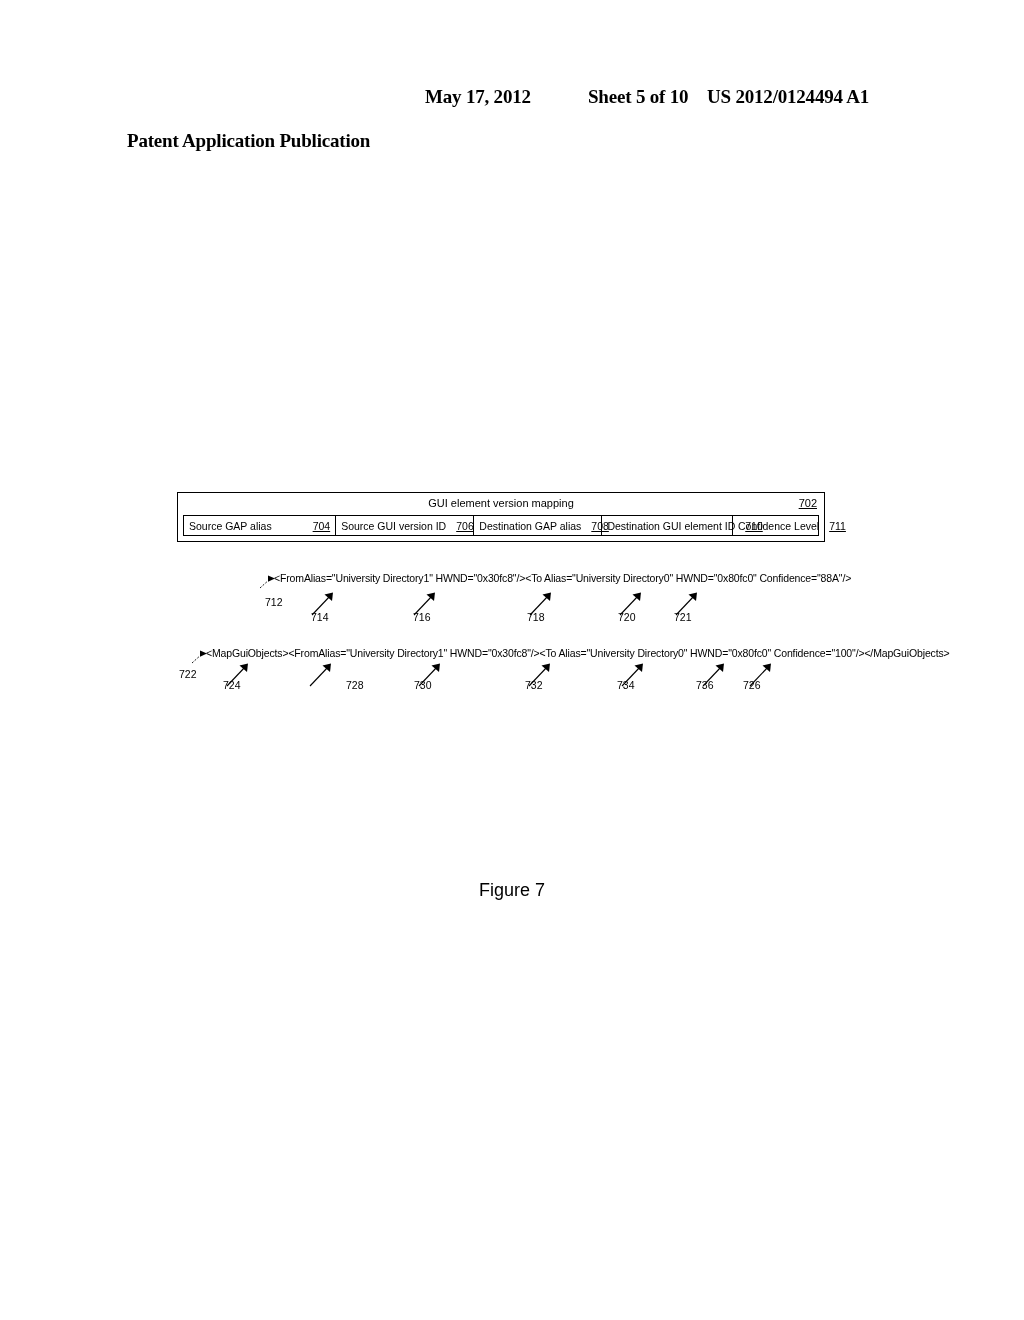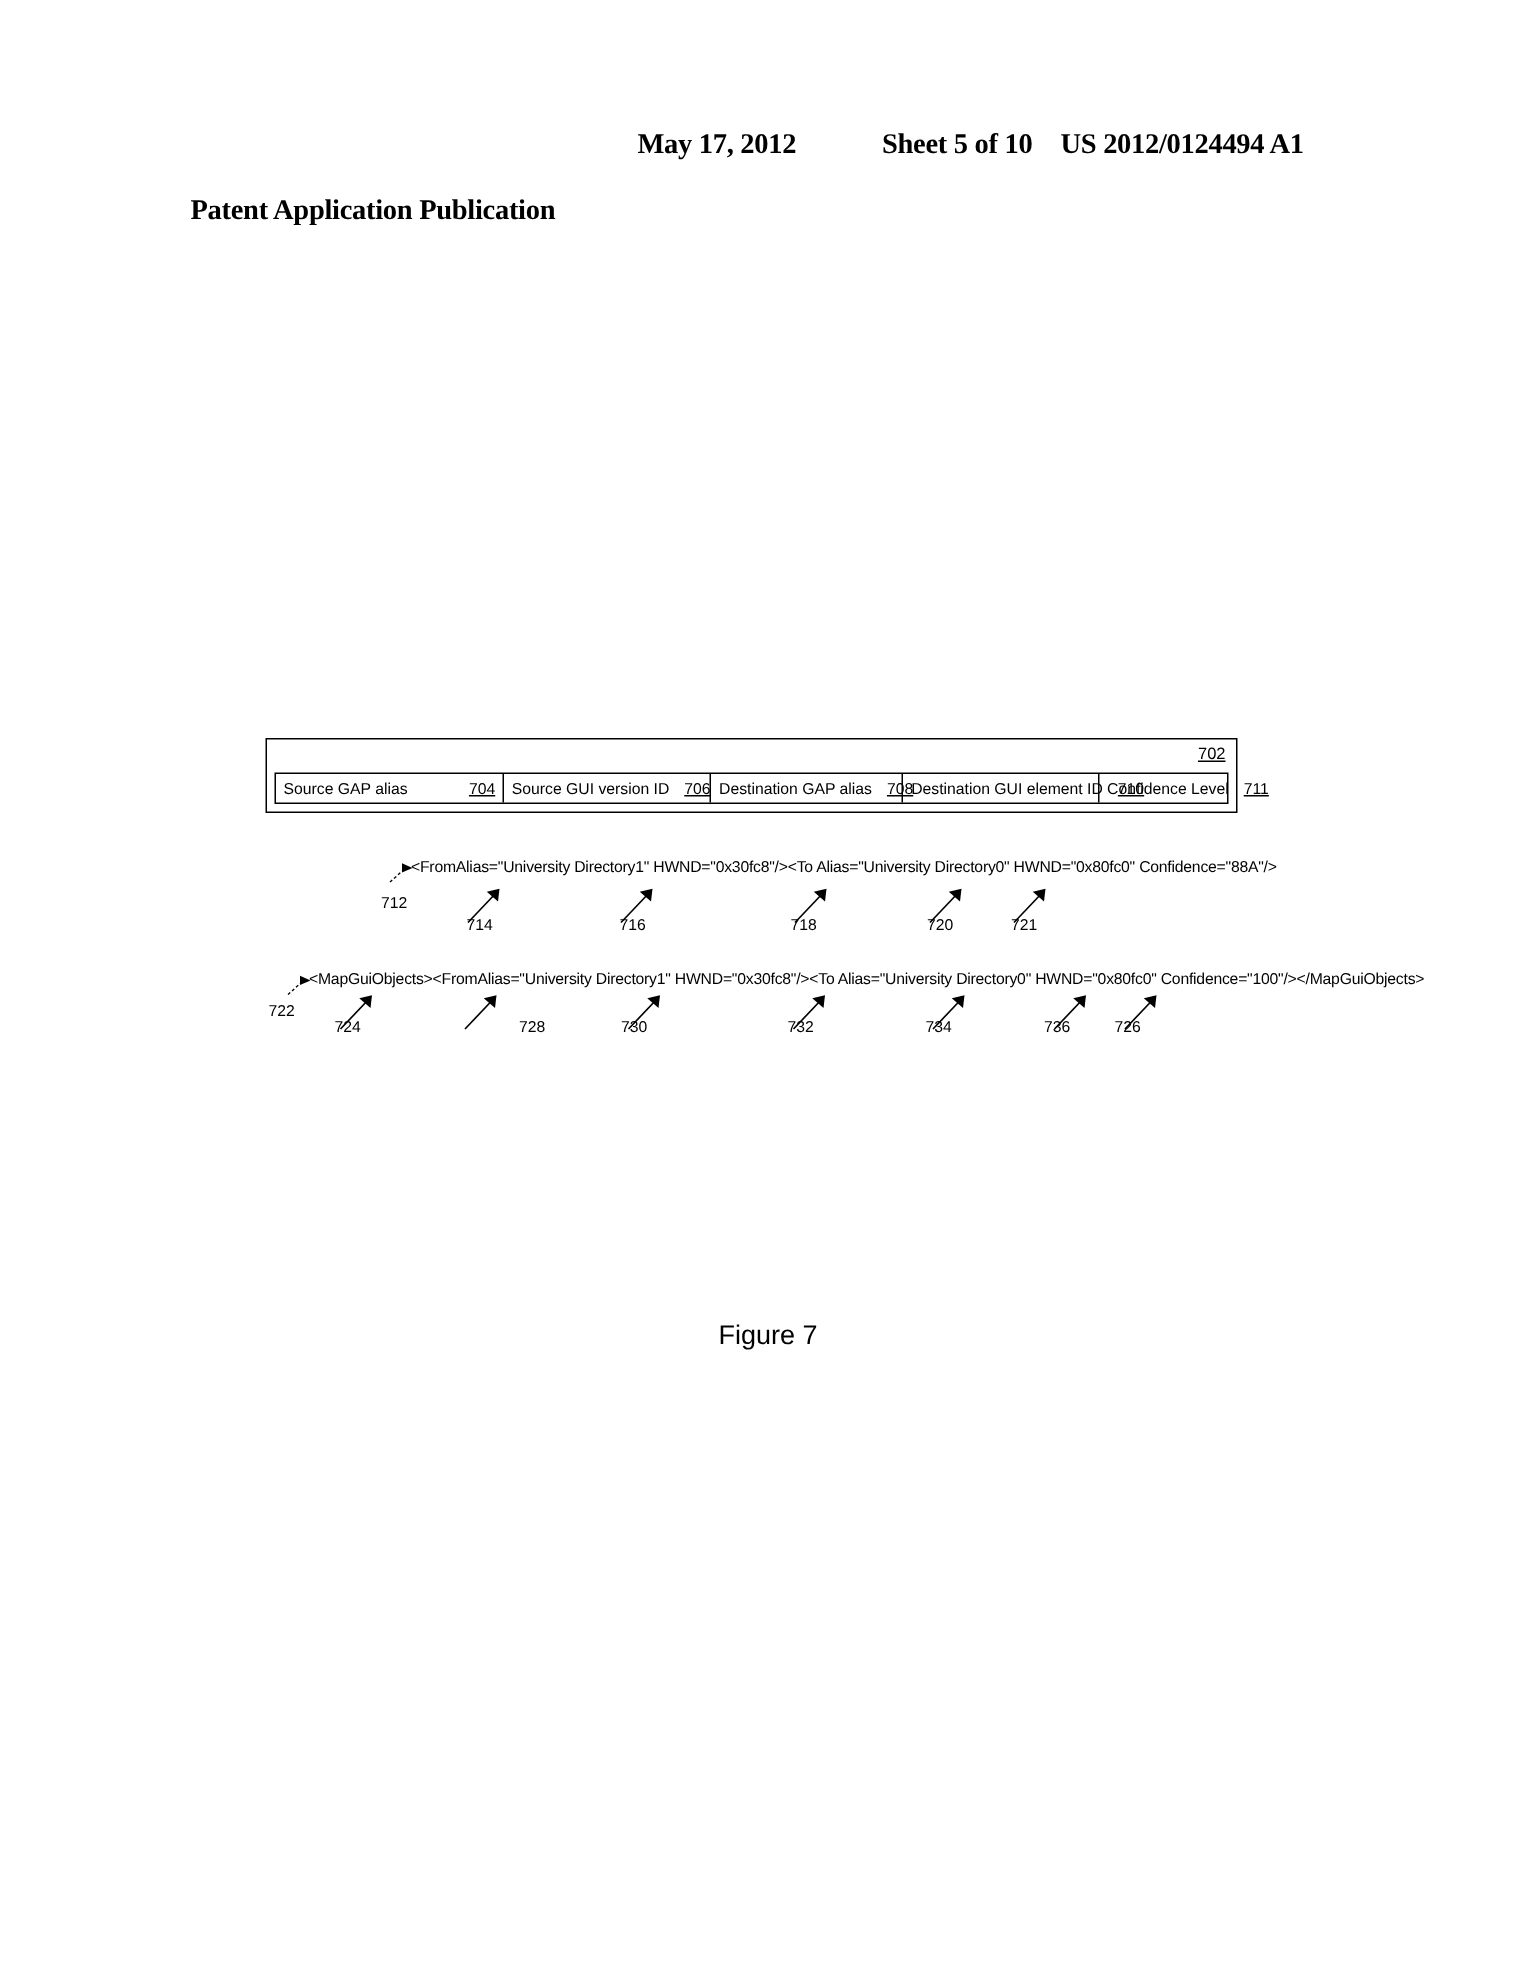--- a/index.html
+++ b/index.html
@@ -166,20 +166,21 @@
   <span class="hdr-pub">Patent Application Publication</span>
   <span class="hdr-date">May 17, 2012</span>
   <span class="hdr-sheet">Sheet 5 of 10</span>
   <span class="hdr-num">US 2012/0124494 A1</span>
 </div>
 
 <div class="figure">
 
   <div class="mapping-table">
     <div class="table-title-row">
+      <span class="table-title">GUI element version mapping</span>
       <span class="table-title-ref">702</span>
     </div>
 
     <div class="header-row">
       <div class="hcell c1">
         <span class="lbl">Source GAP alias</span>
         <span class="ref">704</span>
       </div>
       <div class="hcell c2">
         <span class="lbl">Source GUI version ID</span>
@@ -201,21 +202,21 @@
   </div>
 
   <div class="xml-line xml-line-1">&lt;FromAlias="University Directory1" HWND="0x30fc8"/&gt;&lt;To Alias="University Directory0" HWND="0x80fc0" Confidence="88A"/&gt;</div>
 
   <div class="leader-h" style="left:258px; top:572px;">
     <svg width="26" height="18" viewBox="0 0 26 18">
       <path d="M2,16 L12,7" stroke="#000" stroke-width="0.9" fill="none" stroke-dasharray="2,1.6"></path>
       <path d="M10,3.5 L17,6.6 L10,9.7 Z" fill="#000"></path>
     </svg>
   </div>
-  <div class="ref-num" style="left:254px; top:596px;">712</div>
+  <div class="ref-num" style="left:265px; top:596px;">712</div>
 
   <div class="arrow" style="left:310px; top:591px;">
     <svg width="26" height="26" viewBox="0 0 26 26">
       <path d="M2,24 L21,4" stroke="#000" stroke-width="1.1" fill="none"></path>
       <path d="M23,1.5 L22,10 L14.5,3.5 Z" fill="#000"></path>
     </svg>
   </div>
   <div class="ref-num" style="left:311px; top:611px;">714</div>
 
   <div class="arrow" style="left:412px; top:591px;">

